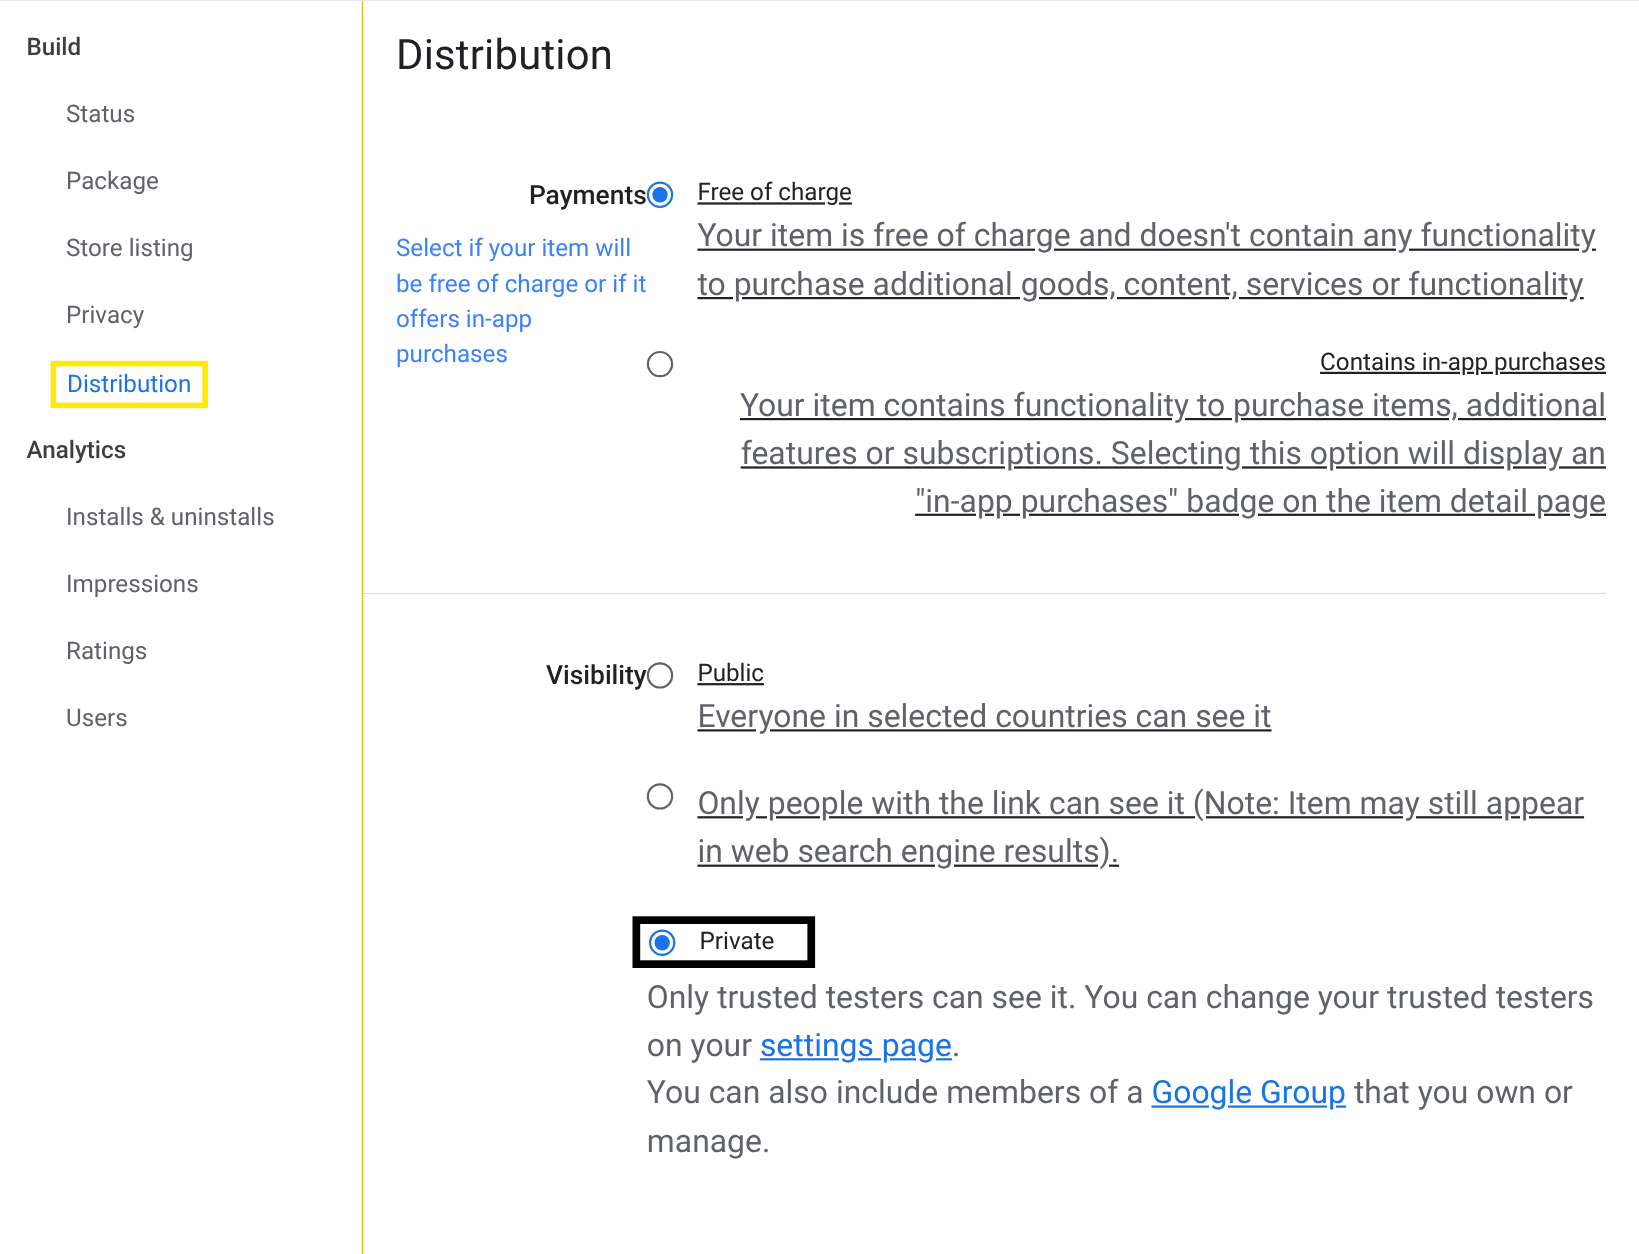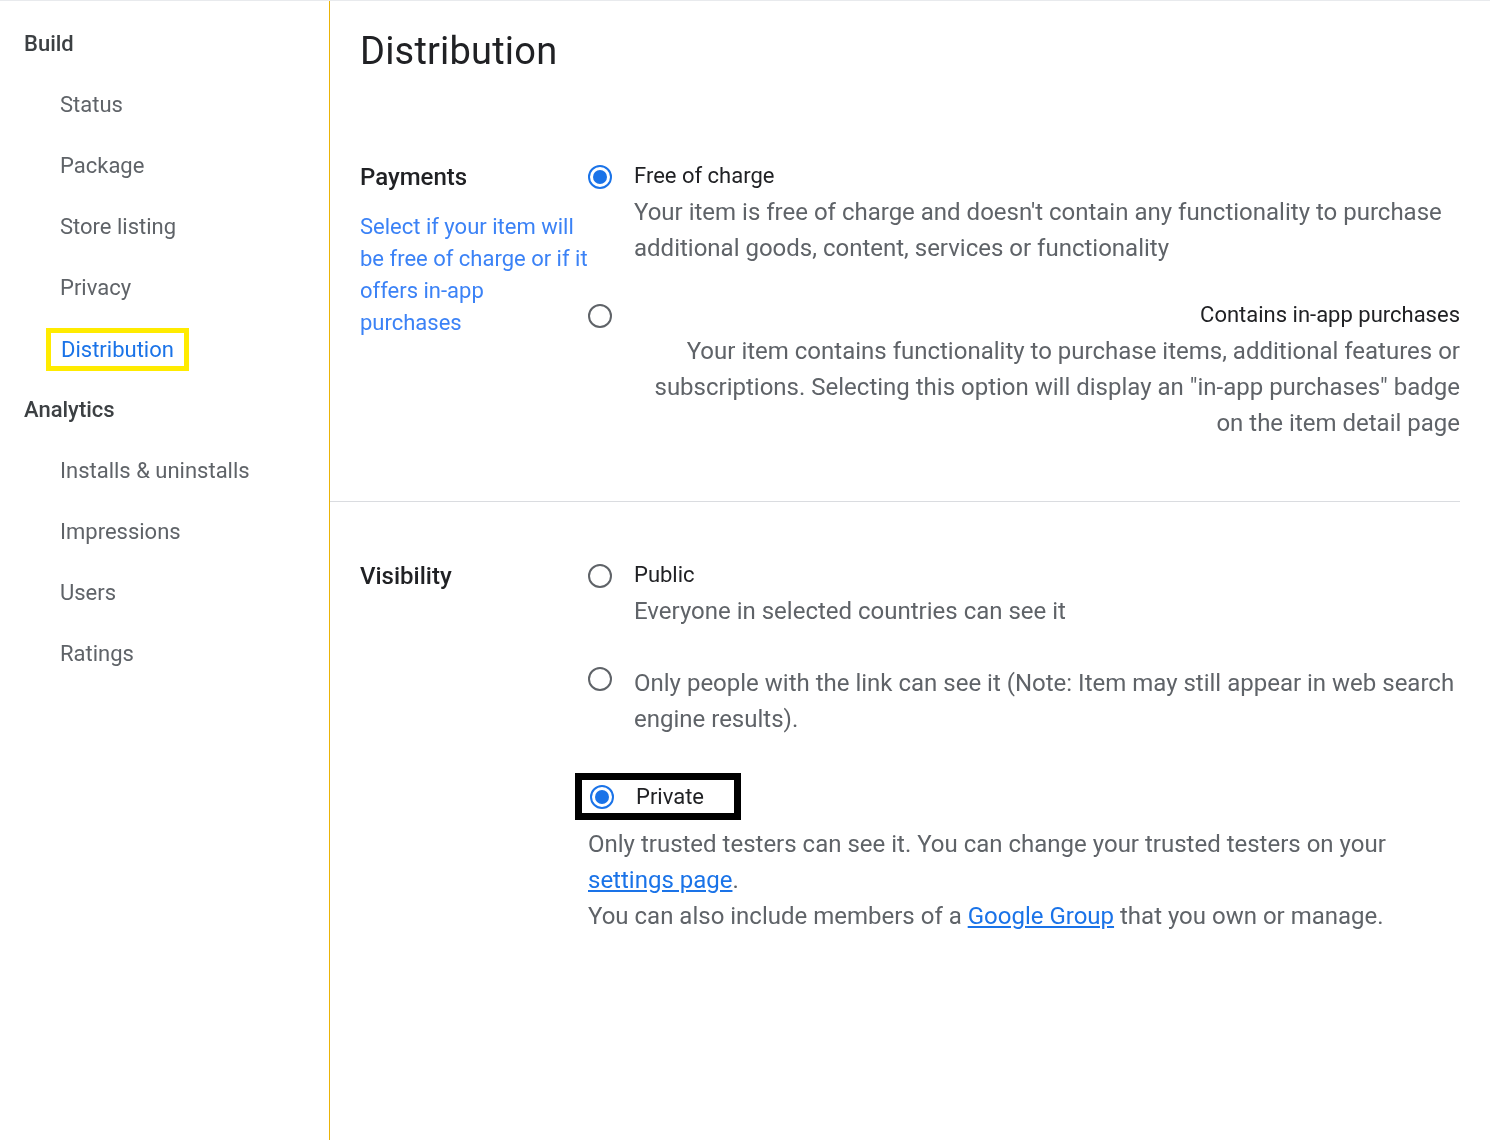--- a/index.html
+++ b/index.html
@@ -69,33 +69,35 @@
   }
   .section-left {
     width: 228px;
     flex-shrink: 0;
   }
   .section-label {
     font-size: 24px;
     font-weight: 500;
     color: #202124;
     margin-bottom: 20px;
+    text-align: right;
   }
   .section-help {
     font-size: 22px;
     color: #3b82f6;
     line-height: 1.45;
   }
   .section-right {
     flex: 1;
   }
   .radio-row {
     display: flex;
     align-items: flex-start;
     margin-bottom: 36px;
+    text-decoration: underline;
   }
   .radio-circle {
     width: 24px;
     height: 24px;
     border: 2px solid #5f6368;
     border-radius: 50%;
     flex-shrink: 0;
     margin-top: 2px;
     margin-right: 22px;
     position: relative;
@@ -112,21 +114,21 @@
     background: #1a73e8;
     border-radius: 50%;
   }
   .radio-body { flex: 1; }
   .radio-title {
     font-size: 22px;
     color: #202124;
     margin-bottom: 6px;
   }
   .radio-desc {
-    font-size: 24px;
+    font-size: 29px;
     color: #5f6368;
     line-height: 1.5;
   }
   .highlight-radioline {
     display: inline-flex;
     align-items: center;
     border: 7px solid #000000;
     padding: 4px 30px 4px 8px;
     margin-left: -13px;
     margin-bottom: 6px;
@@ -151,22 +153,22 @@
     <a class="nav-item">Privacy</a>
     <div style="padding:10px 0 16px 0;">
       <span class="highlight-border-1">
         <a class="nav-item active">Distribution</a>
       </span>
     </div>
 
     <div class="section-header">Analytics</div>
     <a class="nav-item">Installs &amp; uninstalls</a>
     <a class="nav-item">Impressions</a>
+    <a class="nav-item">Ratings</a>
     <a class="nav-item">Users</a>
-    <a class="nav-item">Ratings</a>
   </nav>
 
   <main class="main">
     <h1 class="page-title">Distribution</h1>
 
     <div class="section bordered">
       <div class="section-left">
         <div class="section-label">Payments</div>
         <div class="section-help">Select if your item will be free of charge or if it offers in-app purchases</div>
       </div>

